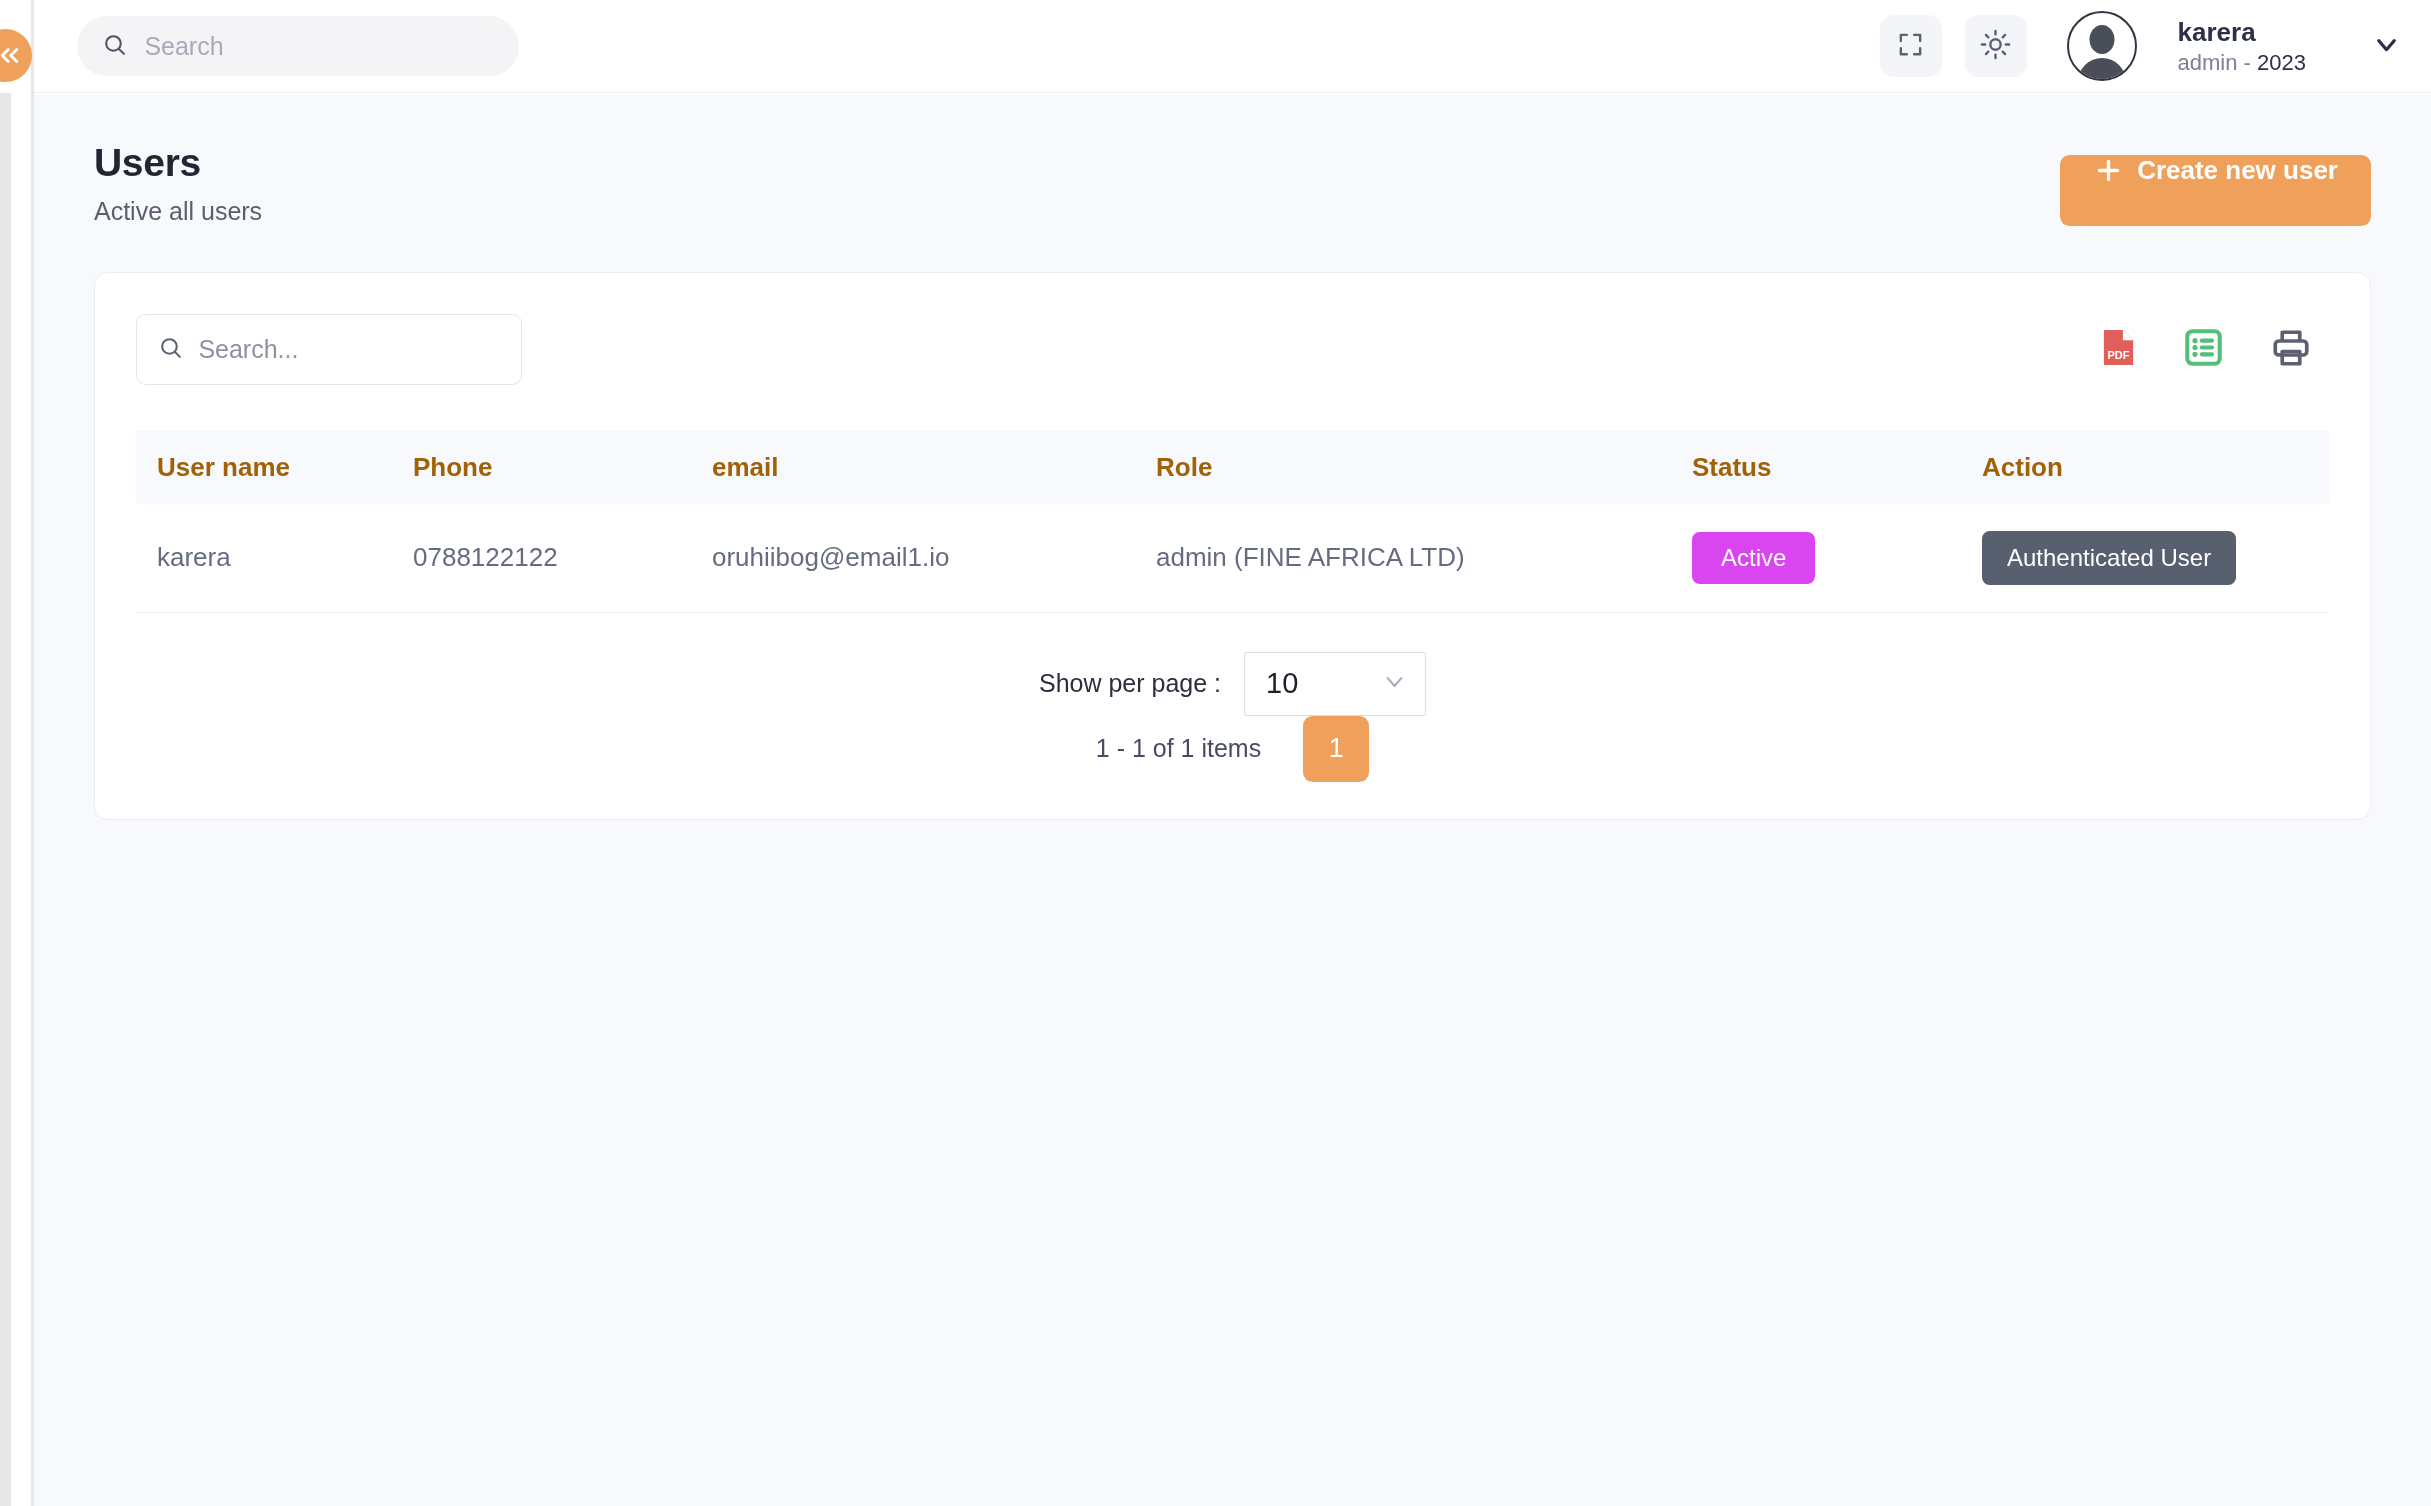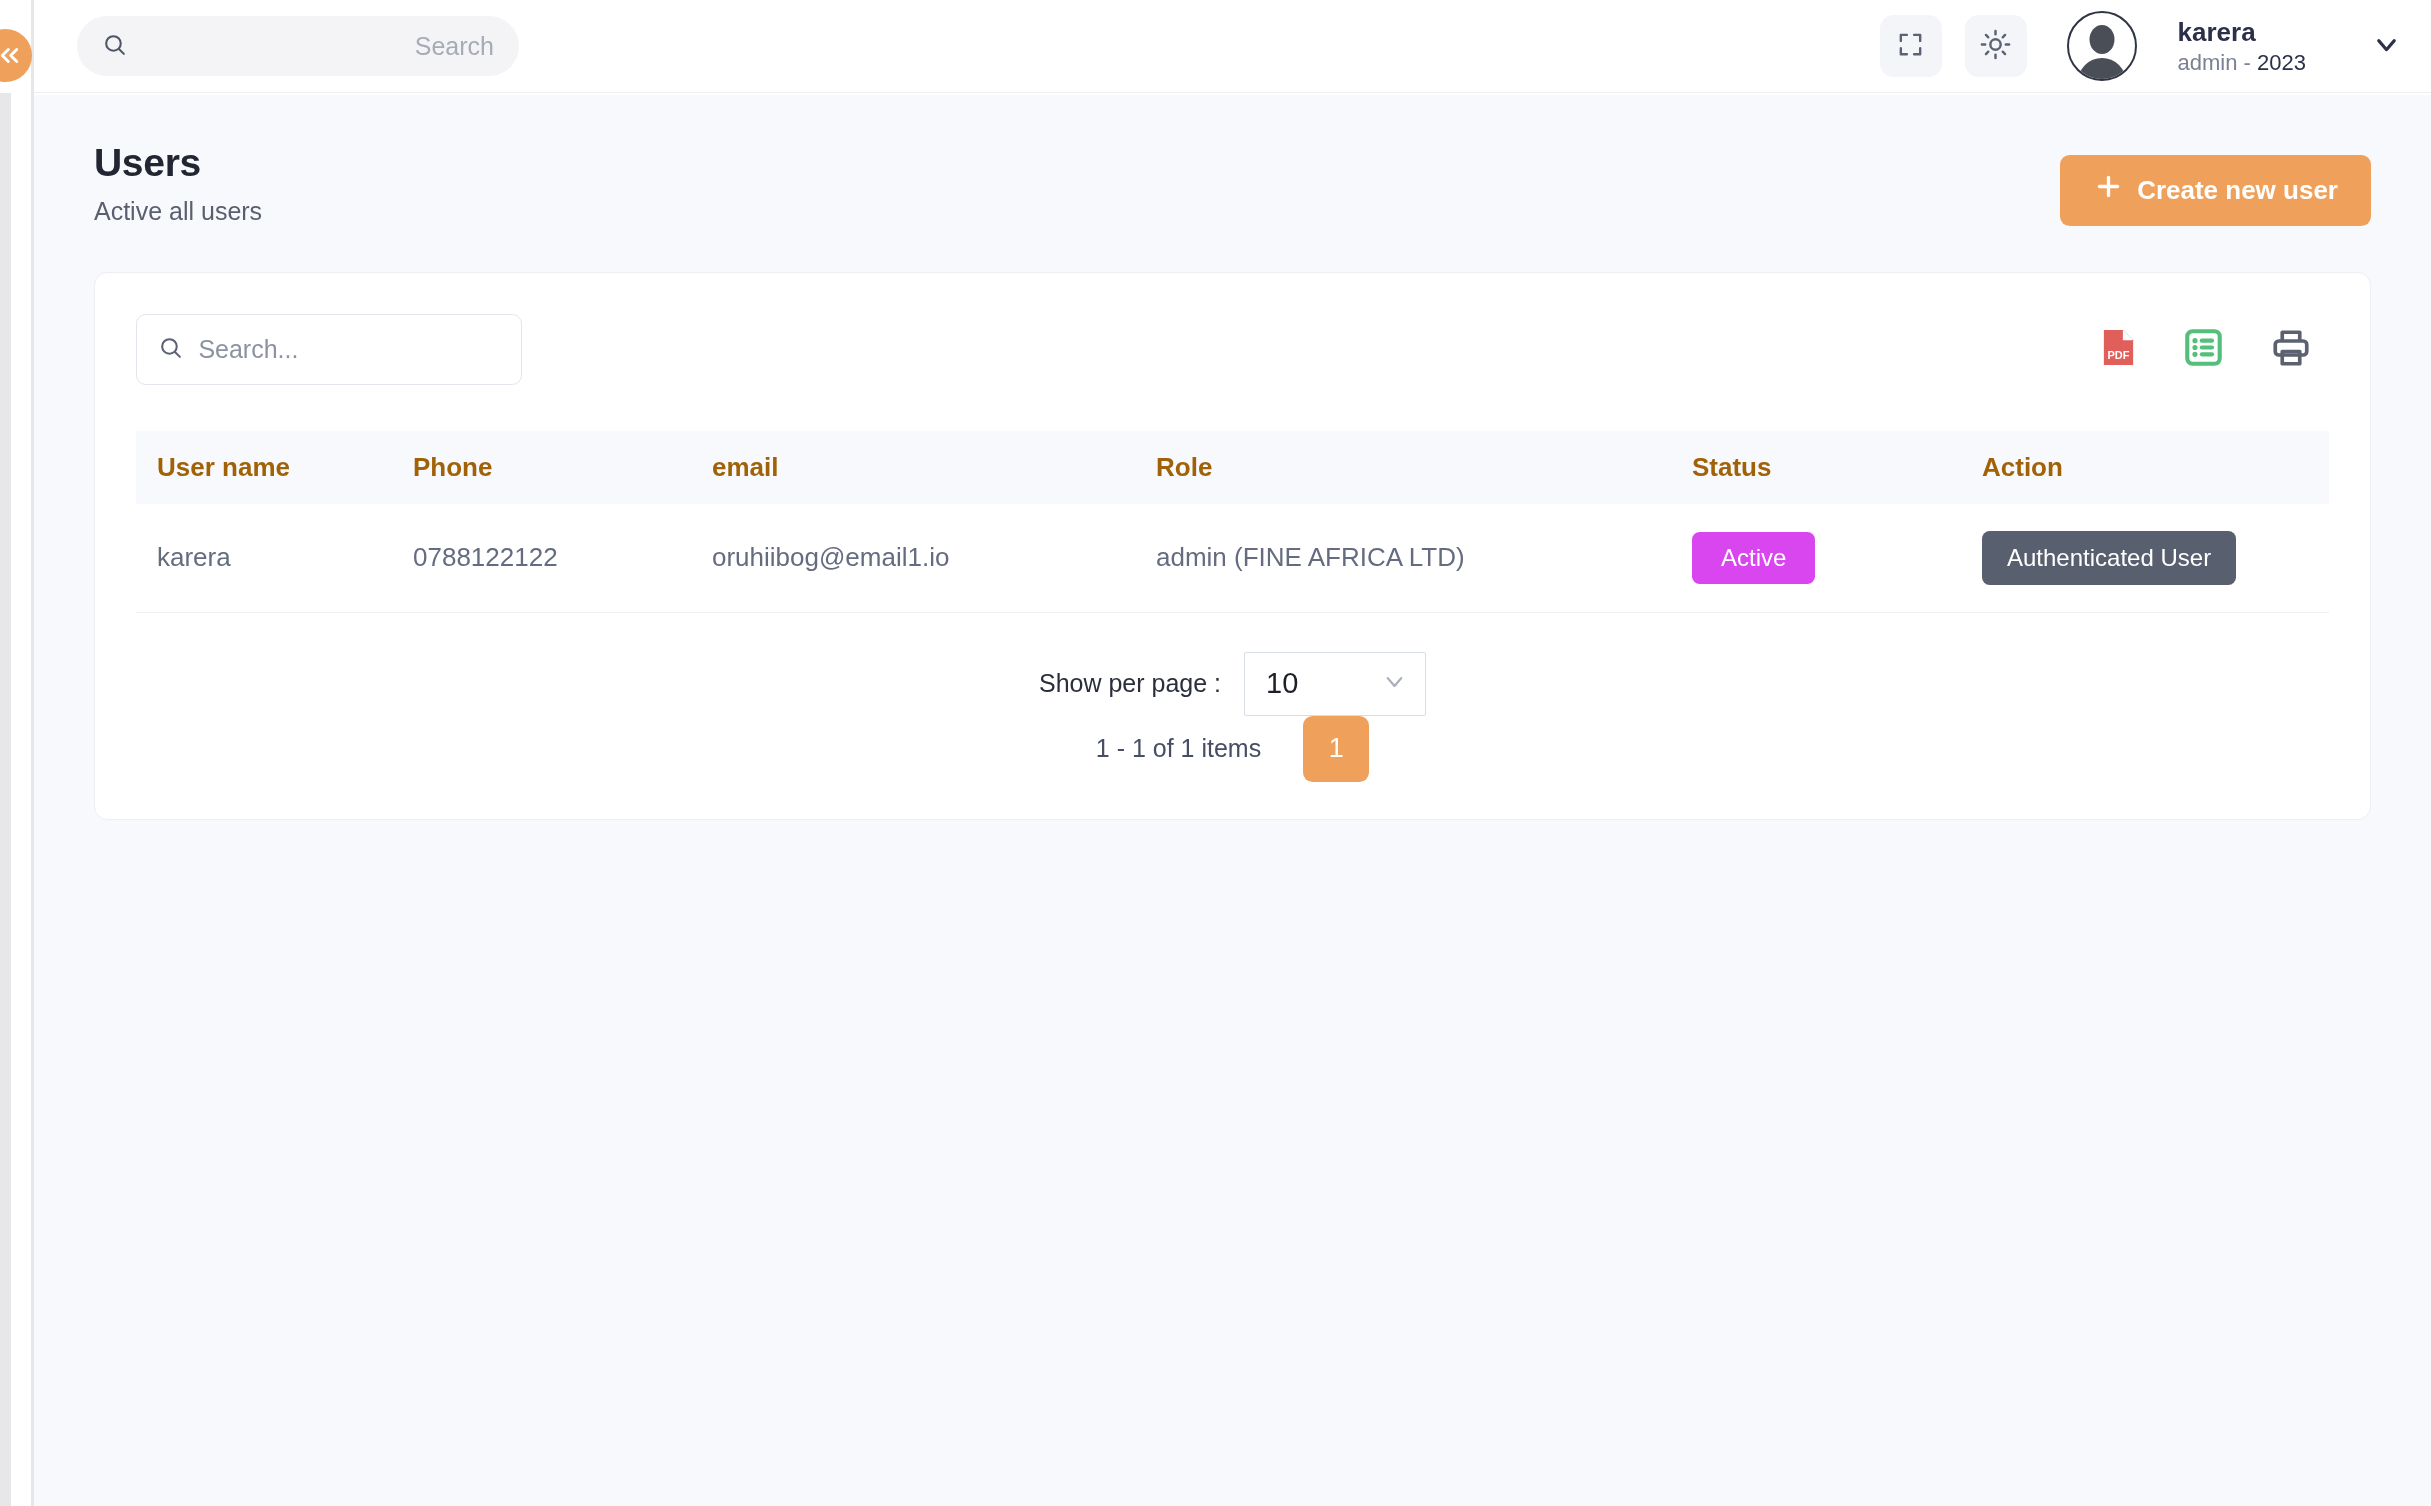--- a/index.html
+++ b/index.html
@@ -49,21 +49,21 @@
     width: 442px; height: 60px;
     background: #f4f4f6;
     border-radius: 30px;
     display: flex; align-items: center;
     padding: 0 25px;
     gap: 17.4px;
   }
   .header-search input {
     border: none; outline: none; background: transparent;
     font-family: "Liberation Sans", sans-serif;
-    font-size: 25px; color: #43485a; width: 100%; text-align: right;
+    font-size: 25px; color: #43485a; width: 100%;
   }
   .header-search input::placeholder { color: #a7abb8; }
 
   .header-right {
     margin-left: auto; margin-right: 29px;
     display: flex; align-items: center; gap: 23px;
   }
   .icon-btn {
     width: 62px; height: 62px;
     border-radius: 13.5px;
@@ -108,21 +108,21 @@
   }
   .page-head {
     display: flex; align-items: flex-start; justify-content: space-between;
   }
   .page-title { font-size: 39px; font-weight: 700; color: #222632; letter-spacing: -0.3px; }
   .page-sub { font-size: 25px; color: #595f6e; margin-top: 11.6px; }
   .create-btn {
     background: #efa05a; color: #fff; border: none; cursor: pointer;
     border-radius: 9.7px;
     height: 71px; padding: 0 33px;
-    display: flex; align-items: center; gap: 13.5px;
+    display: flex; align-items: flex-start; gap: 13.5px;
     font-family: "Liberation Sans", sans-serif;
     font-size: 26px; font-weight: 700;
     margin-top: 13.5px;
   }
 
   
   .card {
     margin-top: 46px;
     background: #ffffff;
     border: 1.9px solid #eceef2;

